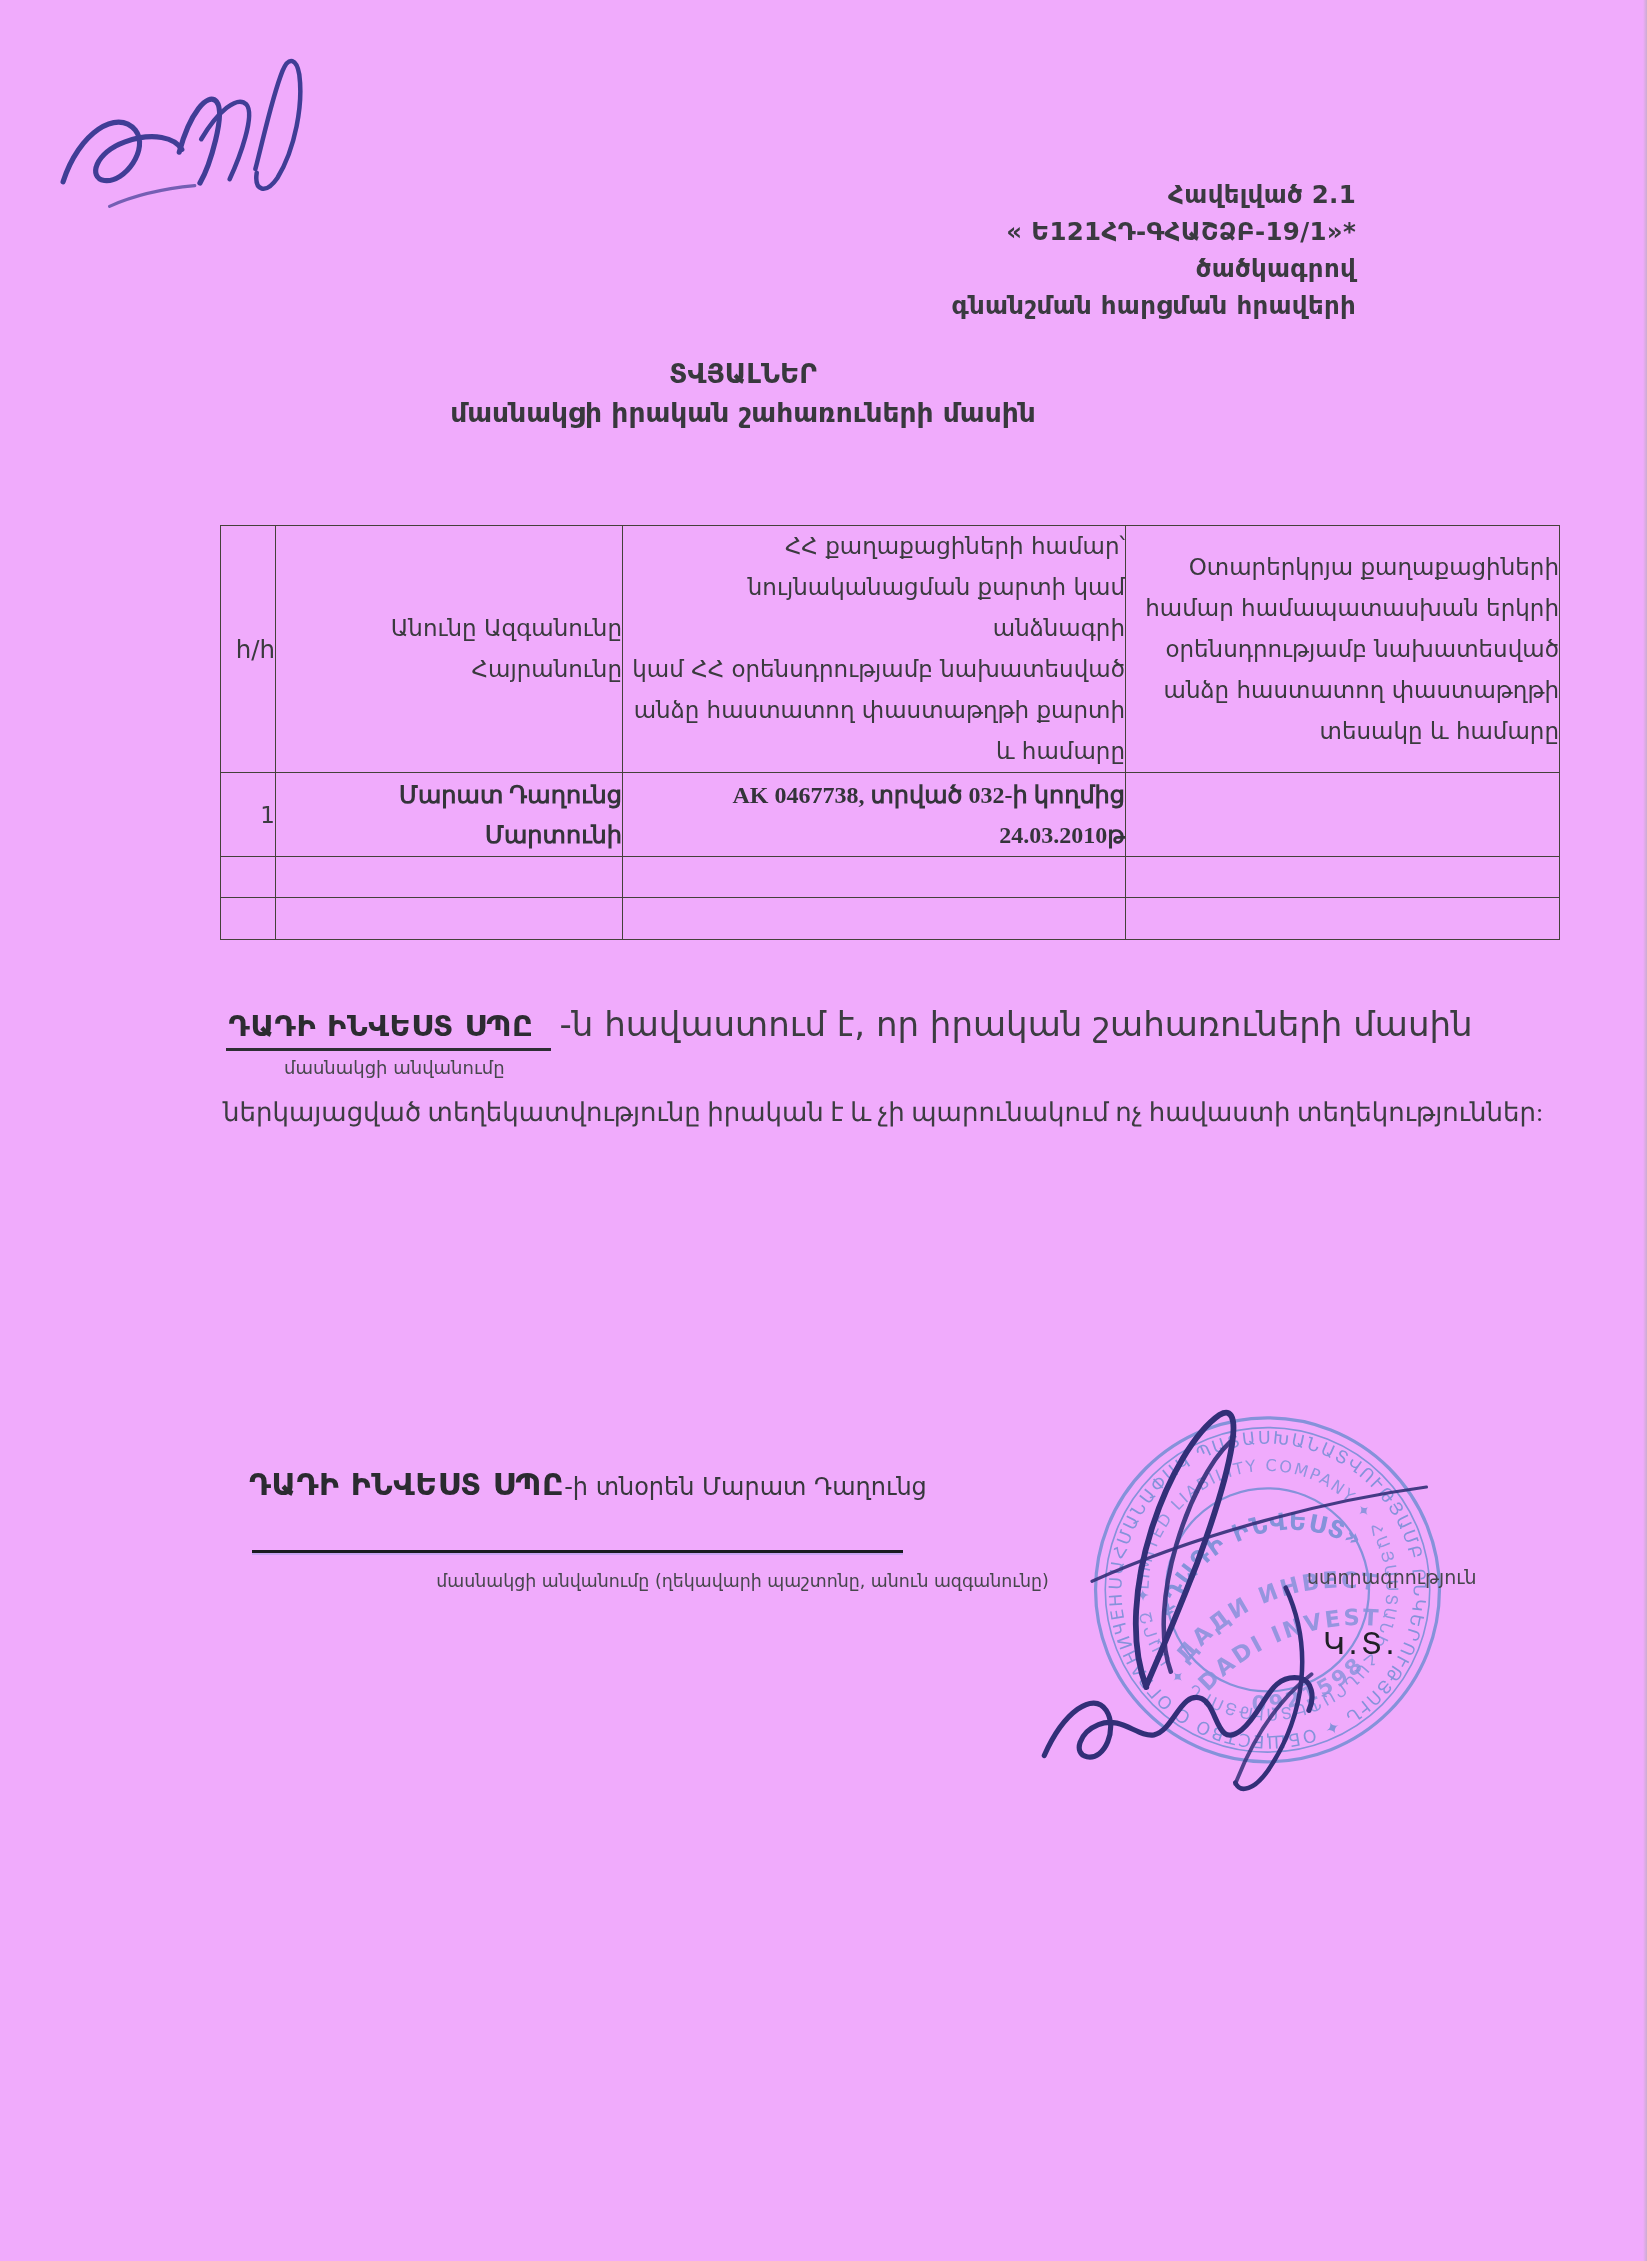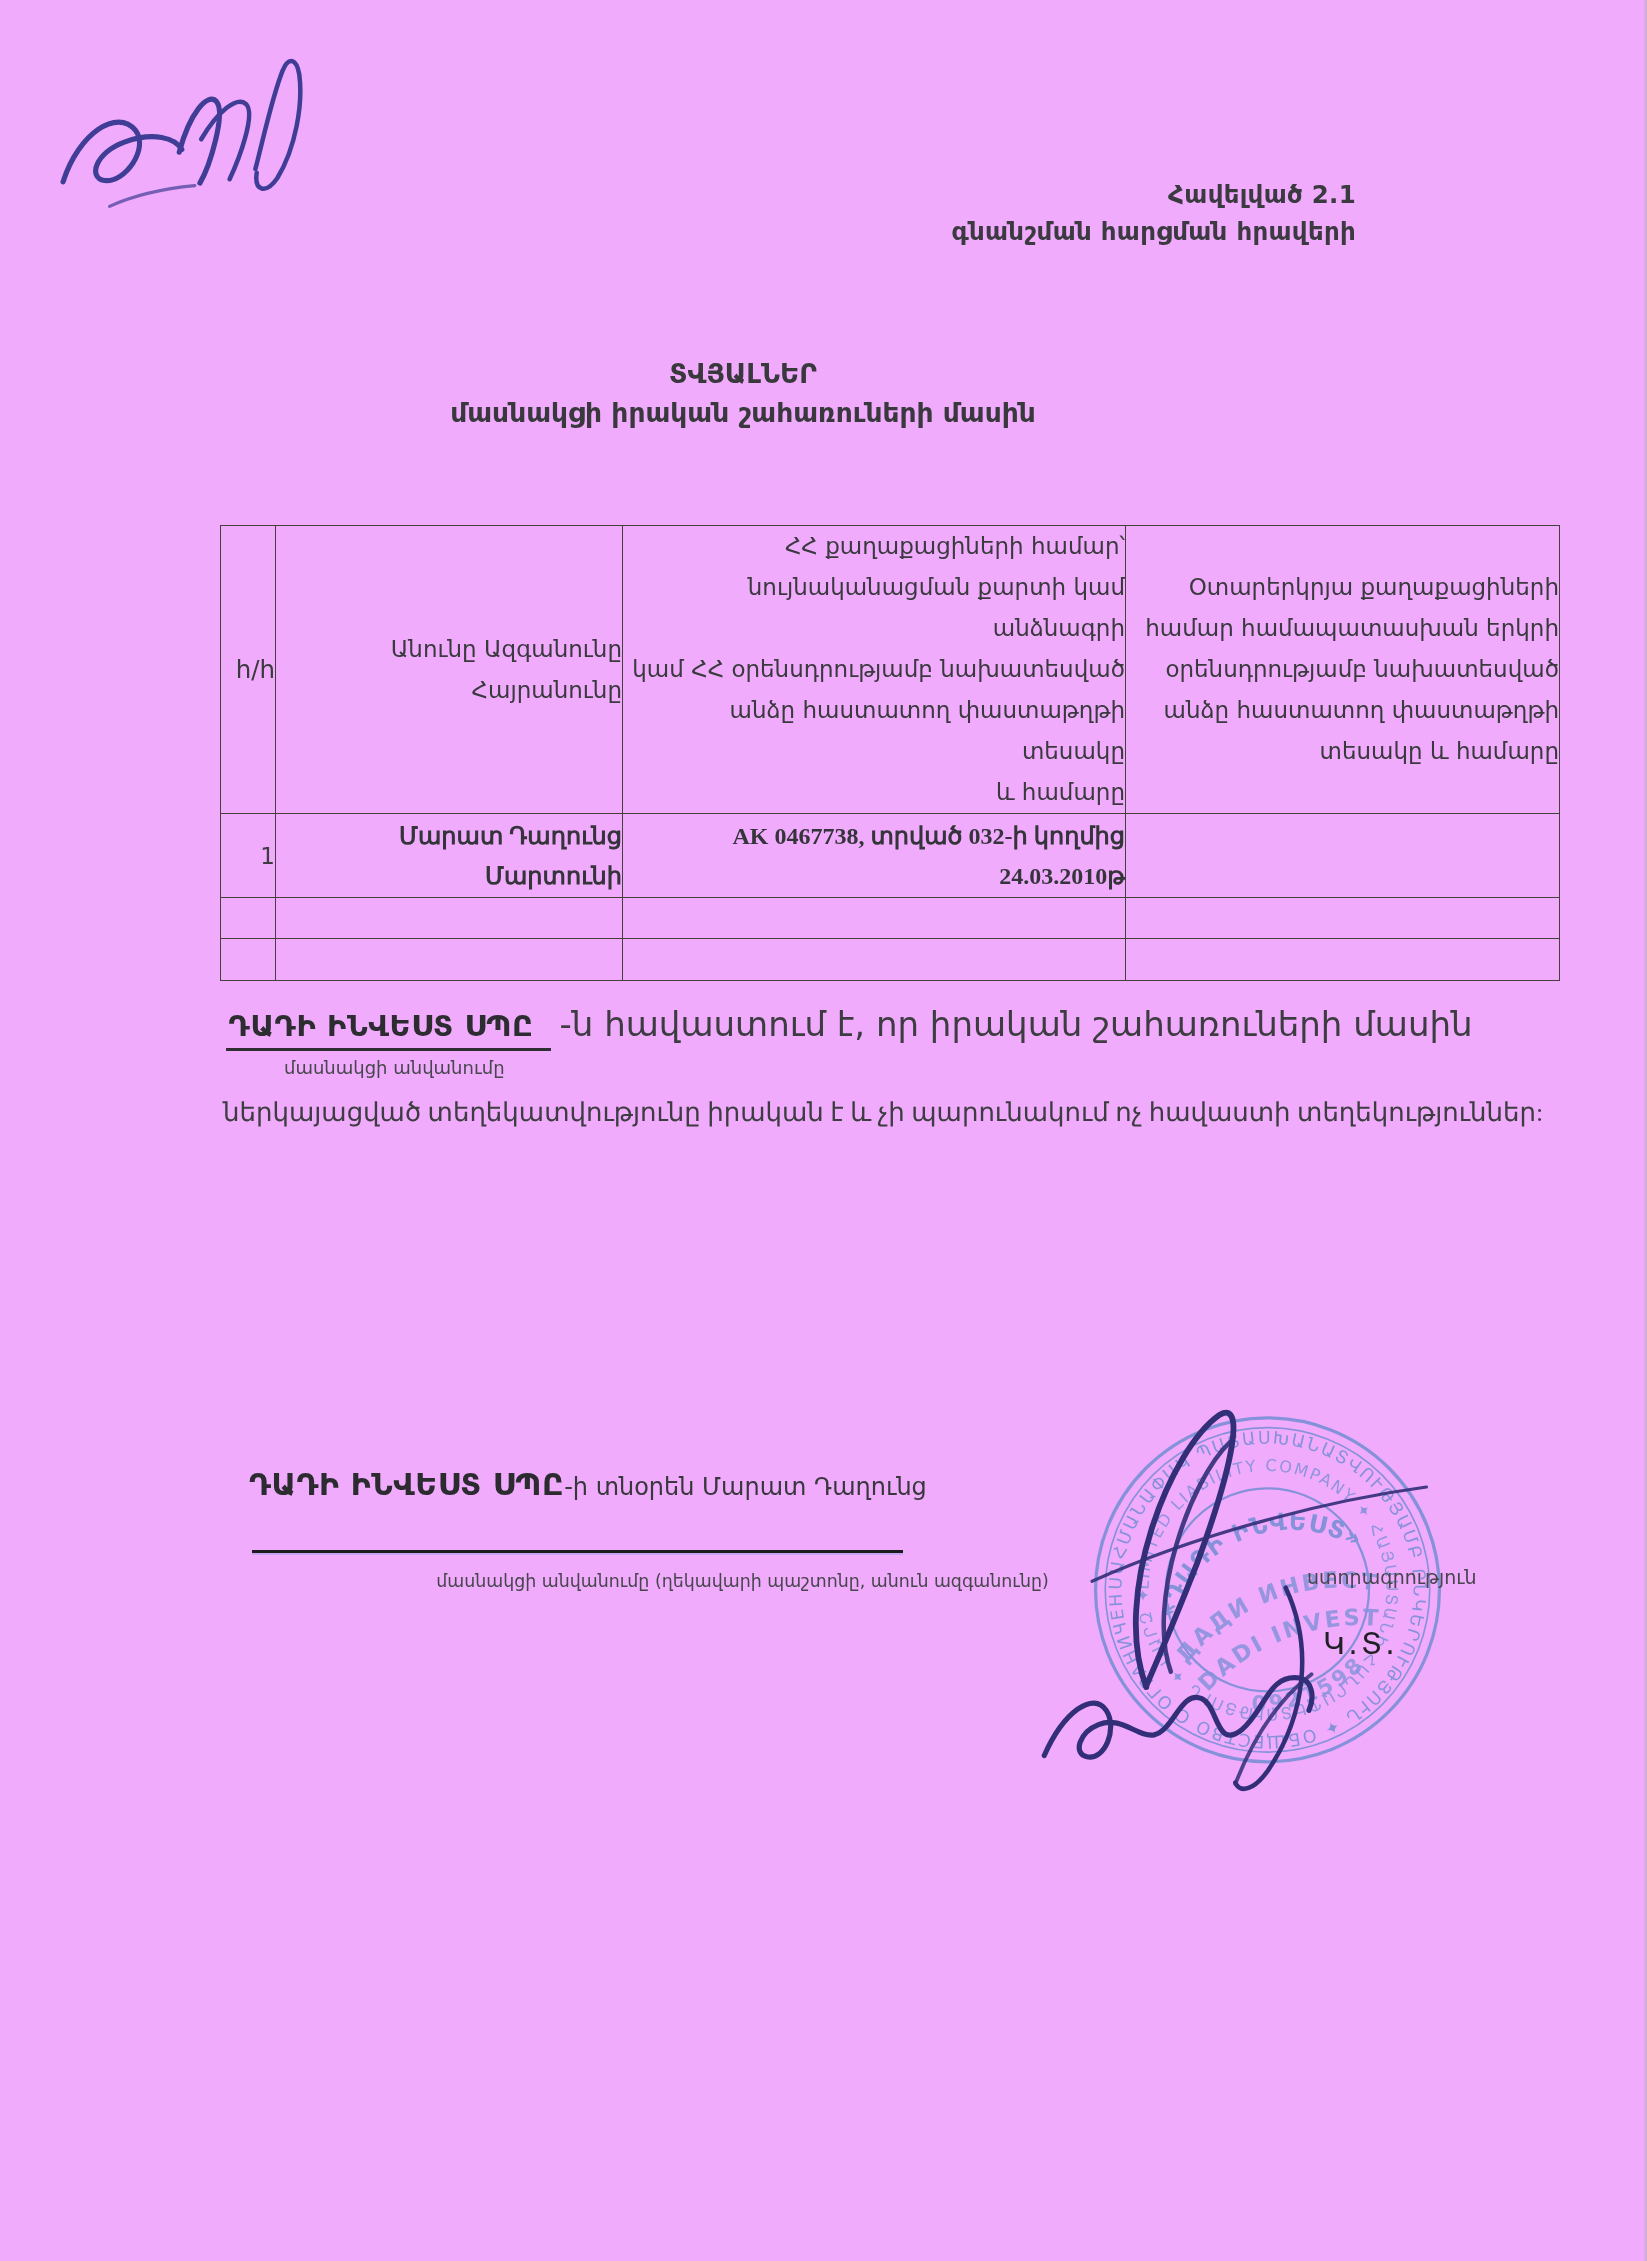--- a/index.html
+++ b/index.html
@@ -70,41 +70,42 @@
       <path d="M 28,252 C 52,176 112,138 140,172 C 162,200 124,254 92,250 C 66,246 78,206 124,190 C 168,174 202,184 212,202" stroke-width="8"></path>
       <path d="M 208,206 C 224,146 252,112 266,128 C 280,146 256,226 240,254" stroke-width="8"></path>
       <path d="M 242,186 C 268,142 298,118 312,132 C 326,148 302,214 286,248" stroke-width="7"></path>
       <path d="M 326,232 C 340,178 352,120 368,80 C 378,56 390,62 394,86 C 400,132 388,200 360,246 C 342,272 324,266 328,238" stroke-width="7"></path>
       <path d="M 100,290 C 140,272 190,262 232,258" stroke-width="5" opacity=".7"></path>
     </g>
   </svg>
 
   <div class="abs annex">
     <div>Հավելված 2.1</div>
+    <div>« Ե121ՀԴ-ԳՀԱՇՁԲ-19/1»*  ծածկագրով</div>
     <div>գնանշման հարցման հրավերի</div>
   </div>
 
   <div class="abs doc-title">
     <div>ՏՎՅԱԼՆԵՐ</div>
     <div>մասնակցի իրական շահառուների մասին</div>
   </div>
 
   <table class="owners">
     <tbody>
         <tr class="hrow">
       <td class="c1 hh">h/h</td>
       <td class="c2 hcell">
         <div>Անունը Ազգանունը</div>
         <div>Հայրանունը</div>
       </td>
       <td class="c3 hcell">
         <div>ՀՀ քաղաքացիների համար՝</div>
         <div>նույնականացման քարտի կամ անձնագրի</div>
         <div>կամ ՀՀ օրենսդրությամբ նախատեսված</div>
-        <div>անձը հաստատող փաստաթղթի տեսակը</div>
+        <div>անձը հաստատող փաստաթղթի քարտի</div>
         <div>և համարը</div>
       </td>
       <td class="c4 hcell">
         <div>Օտարերկրյա քաղաքացիների</div>
         <div>համար համապատասխան երկրի</div>
         <div>օրենսդրությամբ նախատեսված</div>
         <div>անձը հաստատող փաստաթղթի</div>
         <div>տեսակը և համարը</div>
       </td>
     </tr>

